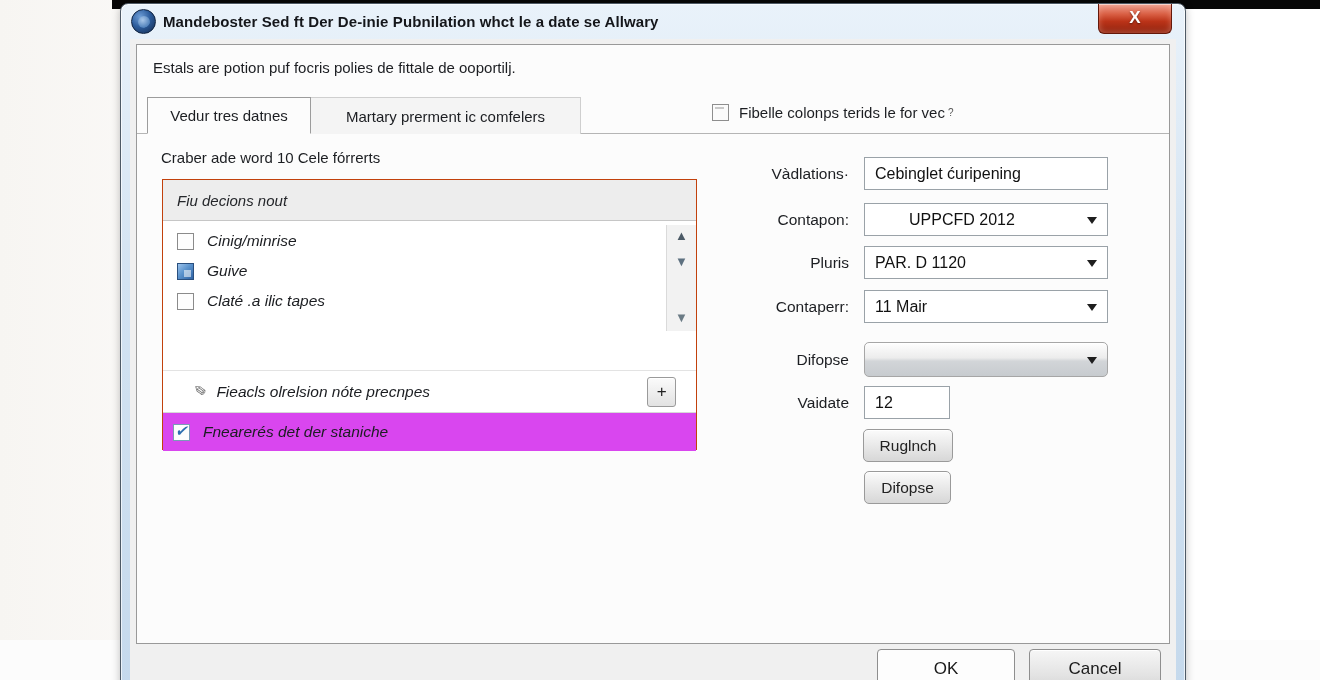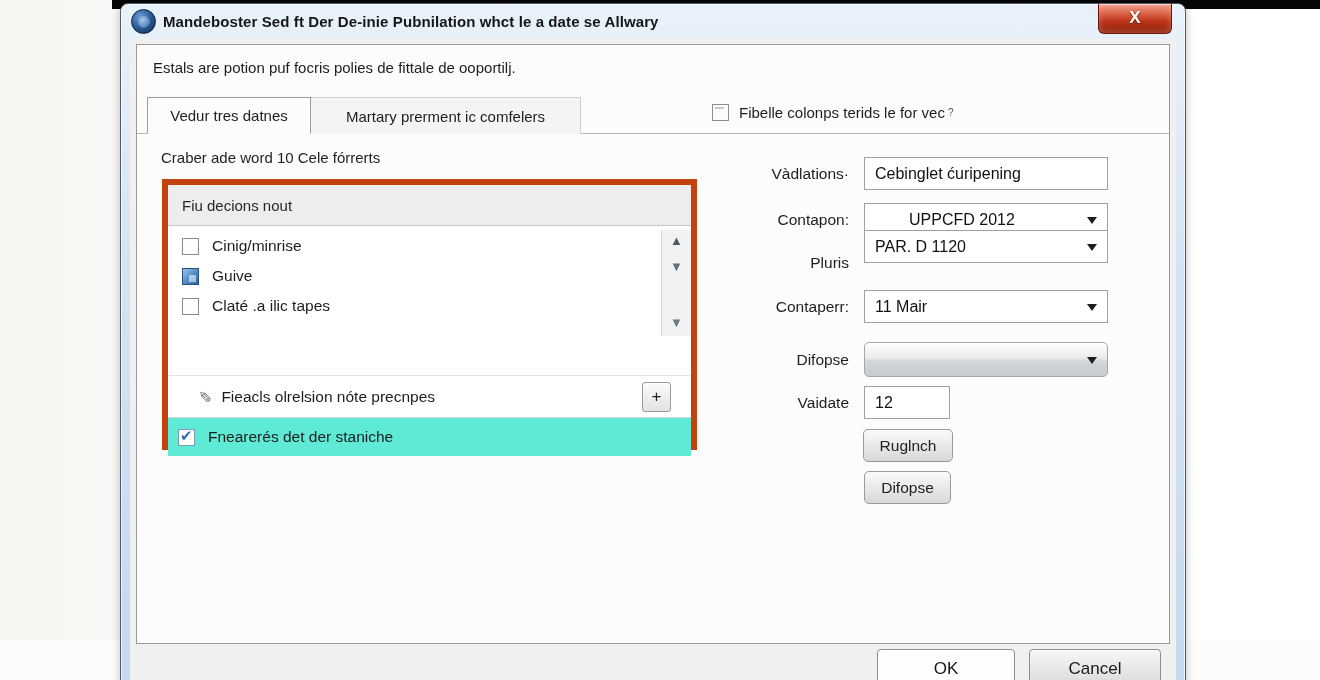--- a/index.html
+++ b/index.html
@@ -48,21 +48,21 @@
   .hdr-check { position:absolute; left:575px; top:59px; display:flex; align-items:center; cursor:pointer; }
   .hdr-check .box { width:17px; height:17px; background:#fbfbfb; border:1px solid #8e8e8e; margin-right:10px; position:relative; }
   .hdr-check .box::after { content:""; position:absolute; left:2px; top:2px; width:9px; height:2px; background:#c9c9c9; }
   .hdr-check .lbl { font-size:15px; color:#1c1e22; }
   .hdr-check sup { font-size:10px; color:#555; margin-left:3px; }
 
   .caption { position:absolute; left:24px; top:104px; font-size:15px; color:#1c1e22; }
 
   
   .groupbox { position:absolute; left:25px; top:134px; width:535px; height:271px;
-    border:6px solid #c2410c; background:#fff; }
+    border:1px solid #c2410c; background:#fff;font-style:italic; }
   .gb-header { position:absolute; left:0; top:0; width:100%; height:41px; background:#ededed;
     border-bottom:1px solid #c6c6c6; display:flex; align-items:center; padding-left:14px;
     font-size:15px; color:#25272b; }
   .list { position:absolute; left:0; top:41px; width:100%; height:110px; background:#fff; }
   .list-item { position:absolute; left:0; width:480px; height:30px; display:flex; align-items:center; padding-left:14px; cursor:pointer; }
   .cb { width:17px; height:17px; border:1px solid #8b8b8b; background:#fdfdfd; margin-right:13px; flex:0 0 auto; position:relative; }
   .cb.fill { background:linear-gradient(135deg,#9cc3ec 0%,#5b93cd 45%,#2e62a4 100%); border-color:#2a4f7e; }
   .cb.fill::after { content:""; position:absolute; right:2px; bottom:2px; width:7px; height:7px; background:rgba(255,255,255,.55); }
   .cb.mark { border-color:#7a9ab8; }
   .cb.mark::after { content:"✔"; position:absolute; left:1px; top:-3px; font-size:15px; color:#2e6fb0; }
@@ -79,21 +79,21 @@
     border-top:1px solid #cfcfcf; display:flex; align-items:center; padding-left:10px;
     font-size:15px; color:#2a2c30; }
   .edit-row { position:absolute; left:0; top:190px; width:100%; height:42px; background:#fff;
     border-top:1px solid #e3e3e3; display:flex; align-items:center; padding-left:30px; }
   .pencil { font-size:16px; color:#6f6f6f; margin-right:10px; transform:rotate(90deg) scaleX(-1); }
   .edit-lbl { font-size:15.5px; color:#1b1d21; }
   .add-btn { position:absolute; right:20px; top:6px; width:29px; height:30px;
     background:linear-gradient(180deg,#fbfbfb,#e2e2e2); border:1px solid #9a9a9a; border-radius:3px;
     font-size:17px; color:#222; text-align:center; line-height:27px; cursor:pointer;
     box-shadow:inset 0 1px 0 #fff; }
-  .foot-row { position:absolute; left:0; top:232px; width:100%; height:39px; background:#5eead4;
+  .foot-row { position:absolute; left:0; top:232px; width:100%; height:39px; background:#d946ef;
     border-top:1px solid #d8d8d8; display:flex; align-items:center; padding-left:10px; cursor:pointer; }
 
   
   .f-label { position:absolute; width:172px; text-align:right; font-size:15.5px; color:#1c1e22; }
   .f-input { position:absolute; left:727px; width:244px; height:33px; border:1px solid #9aa2a8;
     background:#fff; font-size:16px; color:#111; padding:0 10px;
     font-family:Liberation Sans, sans-serif; }
   .f-select { position:absolute; left:727px; width:244px; height:33px; border:1px solid #9aa2a8;
     background:#fff; display:flex; align-items:center; padding:0 10px; font-size:16px; color:#111; cursor:pointer; }
   .f-select .arrow { position:absolute; right:10px; top:13px; width:0; height:0;
@@ -186,21 +186,21 @@
         <div class="f-label" style="left:540px; top:120px;">Vàdlations·</div>
         <input class="f-input" style="top: 112px;" value="Cebinglet ćuripening">
 
         <div class="f-label" style="left:540px; top:166px;">Contapon:</div>
         <div class="f-select" style="top:158px;padding-left:44px;">
           <span>UPPCFD 2012</span>
           <span class="arrow"></span>
         </div>
 
         <div class="f-label" style="left:540px; top:209px;">Pluris</div>
-        <div class="f-select" style="top:185px;">
+        <div class="f-select" style="top:201px;">
           <span>PAR. D 1120</span>
           <span class="arrow"></span>
         </div>
 
         <div class="f-label" style="left:540px; top:253px;">Contaperr:</div>
         <div class="f-select" style="top:245px;">
           <span>11 Mair</span>
           <span class="arrow"></span>
         </div>
 

